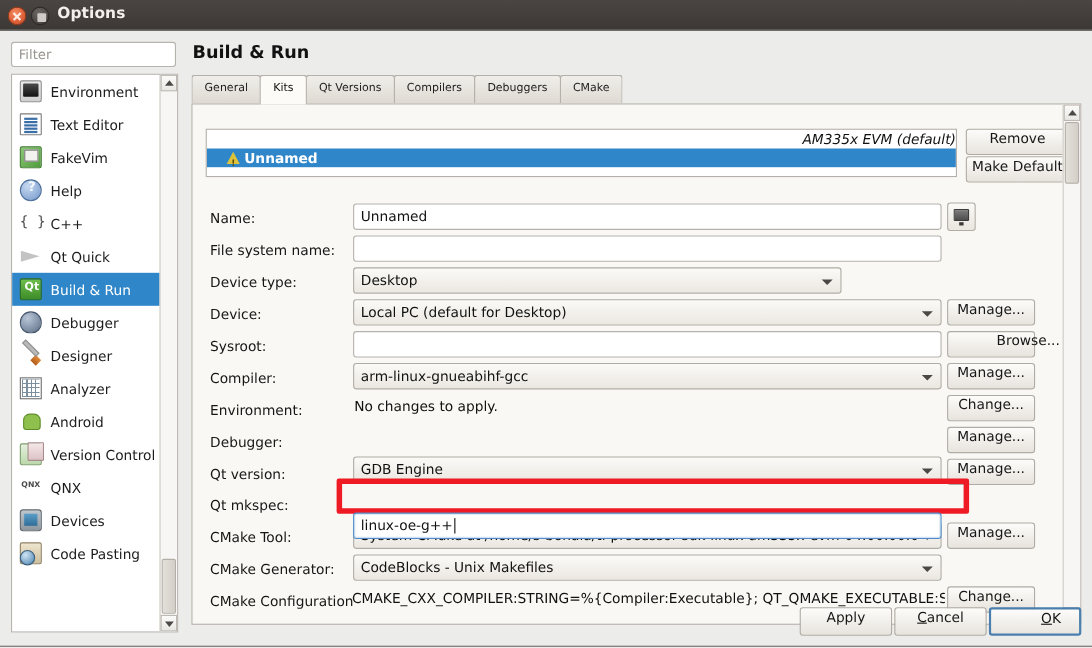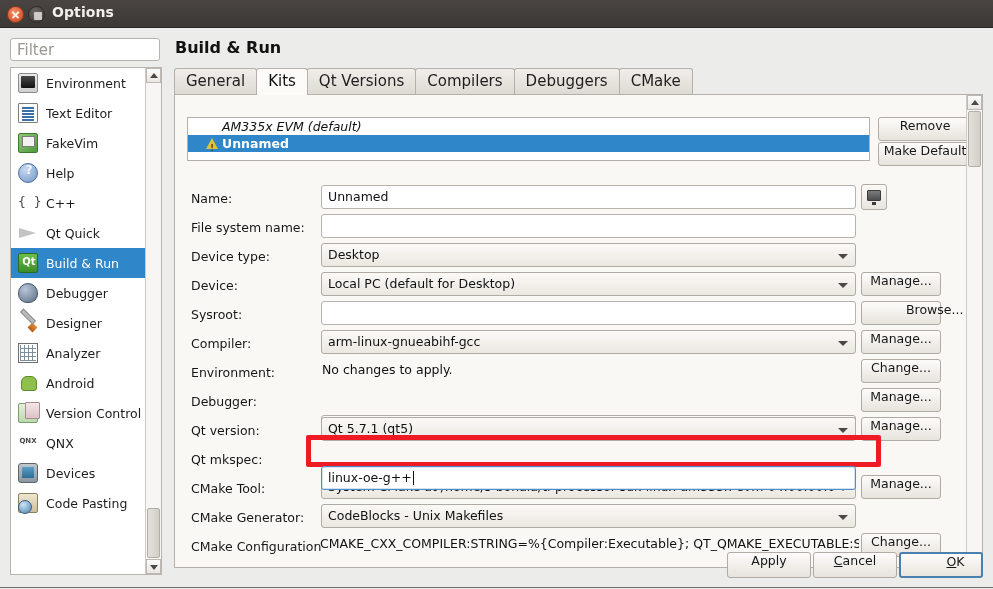--- a/index.html
+++ b/index.html
@@ -53,21 +53,21 @@
   
   .dialog {
     position: absolute; left: 0; top: 28px; width: 993px; height: 561px;
     background: #ececeb;
   }
 
   
   .filter-input {
     position: absolute; left: 10px; top: 10px; width: 150px; height: 23px;
     background: #fff; border: 1px solid #b6b2ad; border-radius: 3px;
-    font-family: inherit; font-size: 15px; padding: 0 6px; color: #222;
+    font-family: inherit; font-size: 12px; padding: 0 6px; color: #222;
     outline: none;
   }
   .filter-input::placeholder { color: #9a9690; }
 
   
   .sidebar {
     position: absolute; left: 10px; top: 39px; width: 152px; height: 508px;
     background: #ffffff; border: 1px solid #b8b4af;
     overflow: hidden;
   }
@@ -147,21 +147,21 @@
   
   .page-title {
     position: absolute; left: 175px; top: 10px;
     font-size: 16px; font-weight: bold; color: #121212;
   }
 
   
   .tabbar { position: absolute; left: 174px; top: 40px; height: 26px; }
   .tab {
     position: relative; float: left; height: 26px; line-height: 24px;
-    padding: 0 11px; font-size: 15px; color: #1d1d1d;
+    padding: 0 11px; font-size: 10px; color: #1d1d1d;
     background: linear-gradient(#f0eeea,#dedad3);
     border: 1px solid #b5b0a9; border-bottom: none;
     border-radius: 3px 3px 0 0; margin-right: -1px;
   }
   .tab.active {
     background: #fdfbf7; color: #111; z-index: 3; height: 27px;
     border-color: #b5b0a9;
   }
 
   
@@ -172,21 +172,21 @@
 
   
   .kitlist {
     position: absolute; left: 12px; top: 22px; width: 683px; height: 44px;
     background: #ffffff; border: 1px solid #b5b0a9; overflow: hidden;
   }
   .kit-row {
     height: 17px; line-height: 17px; font-size: 12.5px; padding-left: 34px;
     color: #111; white-space: nowrap; position: relative;
   }
-  .kit-row.italic { font-style: italic; }
+  .kit-row.italic { font-style: italic; text-align: right; }
   .kit-row.sel {
     background: #2f86c9; color: #ffffff; font-weight: bold;
   }
   .warn-ico {
     position: absolute; left: 18px; top: 3px; width: 0; height: 0;
     border-left: 6px solid transparent; border-right: 6px solid transparent;
     border-bottom: 11px solid #ddc33c;
   }
   .warn-ico::after {
     content: "!"; position: absolute; left: -6px; top: 2px; width: 12px;
@@ -387,21 +387,21 @@
     <div class="form-label" style="top:96px;">Name:</div>
     <div class="field line" style="top:90px; width:535px;">Unnamed</div>
     <div class="mon-btn" style="top:89px;">
       <span class="mon-ico"></span>
     </div>
 
     <div class="form-label" style="top:125px;">File system name:</div>
     <div class="field line" style="top:119px; width:535px;"></div>
 
     <div class="form-label" style="top:154px;">Device type:</div>
-    <div class="field combo" style="top:148px; width:535px;">
+    <div class="field combo" style="top:148px; width:444px;">
       <span>Desktop</span>
       <span class="caret-dn"></span>
     </div>
 
     <div class="form-label" style="top:183px;">Device:</div>
     <div class="field combo" style="top:177px; width:535px;">
       <span>Local PC (default for Desktop)</span>
       <span class="caret-dn"></span>
     </div>
     <div class="btn side-btn" style="top:177px;">Manage...</div>
@@ -422,24 +422,20 @@
     <div class="btn side-btn" style="top:264px;">Change...</div>
 
     <div class="form-label" style="top:299px;">Debugger:</div>
     <div class="field combo" style="top:293px; width:535px;margin-top:27px;">
       <span>GDB Engine</span>
       <span class="caret-dn"></span>
     </div>
     <div class="btn side-btn" style="top:293px;">Manage...</div>
 
     <div class="form-label" style="top:328px;">Qt version:</div>
-    <div class="field combo" style="top:322px; width:535px;">
-      <span>Qt 5.7.1 (qt5)</span>
-      <span class="caret-dn"></span>
-    </div>
     <div class="btn side-btn" style="top:322px;">Manage...</div>
 
     <div class="form-label" style="top:357px;">Qt mkspec:</div>
     <div class="field line focus-field" style="top:371px; width:535px; z-index:10;">
       <span class="caret-text">linux-oe-g++</span>
     </div>
     <div class="redbox"></div>
 
     <div class="form-label" style="top:386px;">CMake Tool:</div>
     <div class="field combo" style="top:380px; width:535px;">

